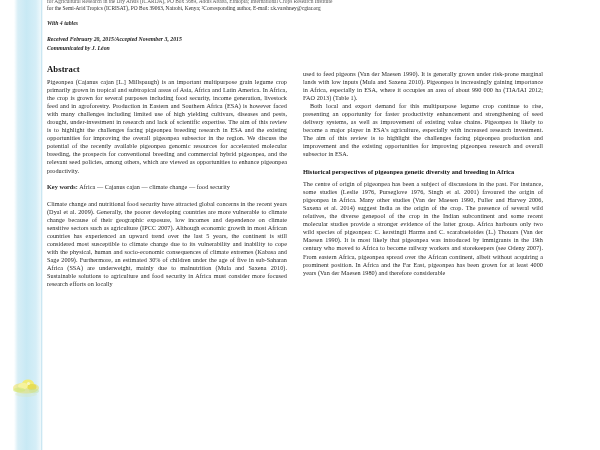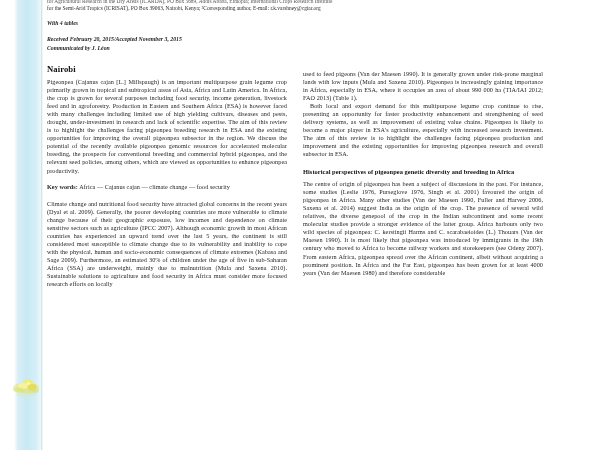--- a/index.html
+++ b/index.html
@@ -162,21 +162,21 @@
     <span class="affil">for the Semi-Arid Tropics (ICRISAT), PO Box 39063, Nairobi, Kenya; ³Corresponding author, E-mail: r.k.varshney@cgiar.org</span>
   </div>
 
   <div class="meta scanned" id="meta-tables">With 4 tables</div>
 
   <div class="meta scanned" id="meta-received">Received February 20, 2015/Accepted November 3, 2015</div>
 
   <div class="meta scanned" id="meta-comm">Communicated by J. Léon</div>
 
   <div class="col scanned" id="col-left">
-    <h2 class="section">Nairobi</h2>
+    <h2 class="section">Abstract</h2>
 
     <p class="para">Pigeonpea (Cajanus cajan [L.] Millspaugh) is an important multipurpose grain legume crop primarily grown in tropical and subtropical areas of Asia, Africa and Latin America. In Africa, the crop is grown for several purposes including food security, income generation, livestock feed and in agroforestry. Production in Eastern and Southern Africa (ESA) is however faced with many challenges including limited use of high yielding cultivars, diseases and pests, drought, under-investment in research and lack of scientific expertise. The aim of this review is to highlight the challenges facing pigeonpea breeding research in ESA and the existing opportunities for improving the overall pigeonpea subsector in the region. We discuss the potential of the recently available pigeonpea genomic resources for accelerated molecular breeding, the prospects for conventional breeding and commercial hybrid pigeonpea, and the relevant seed policies, among others, which are viewed as opportunities to enhance pigeonpea productivity.</p>
 
     <div class="kw">
       <b>Key words:</b>
       <span>Africa — Cajanus cajan — climate change — food security</span>
     </div>
 
     <div class="spacer-para"></div>
 

